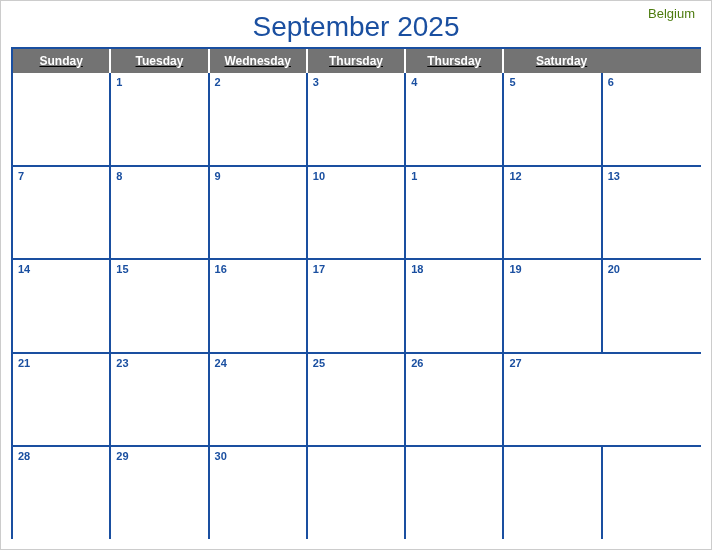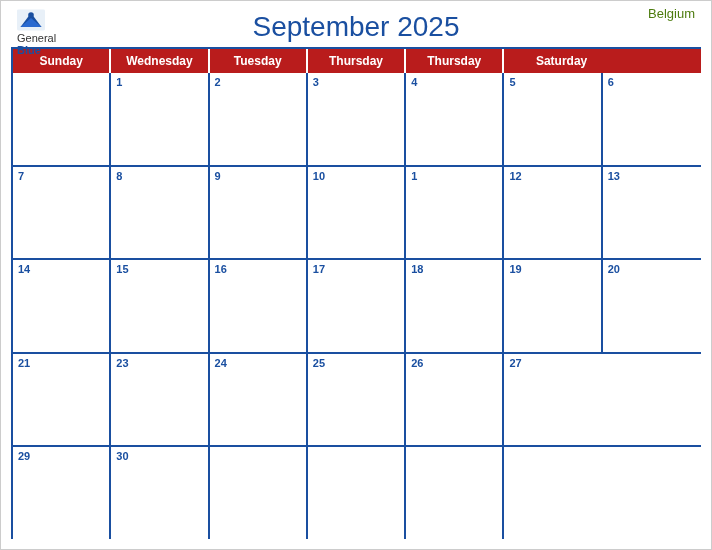--- a/index.html
+++ b/index.html
@@ -67,21 +67,22 @@
       flex: 1;
       display: flex;
       flex-direction: column;
       border-top: 2px solid #1a4fa0;
       border-left: 2px solid #1a4fa0;
       margin: 0 10px 10px 10px;
     }
     .day-headers {
       display: grid;
       grid-template-columns: repeat(7, 1fr);
-      background: #b91c1c;
+      background: #737373;
+      text-decoration: underline;
     }
     .day-header {
       color: #fff;
       text-align: center;
       padding: 5px 2px;
       font-size: 12px;
       font-weight: bold;
       border-right: 2px solid #fff;
     }
     .day-header:last-child {
@@ -120,39 +121,29 @@
     }
     .empty-cell {
       background: #fff;
     }
   </style>
 </head>
 <body>
 
 <div class="calendar-wrapper">
   <div class="calendar-header">
-    <div class="logo-area">
-      <svg class="logo-icon" viewBox="0 0 40 30" xmlns="http://www.w3.org/2000/svg">
-        <rect x="0" y="0" width="40" height="30" fill="#e8f0f8" rx="2"></rect>
-        <polygon points="5,25 20,5 35,25" fill="#1a4fa0"></polygon>
-        <polygon points="5,25 20,12 35,25" fill="#2a6ad0"></polygon>
-        <circle cx="20" cy="8" r="4" fill="#1a4fa0"></circle>
-      </svg>
-      <span class="logo-general">General</span>
-      <span class="logo-blue">Blue</span>
-    </div>
     <h1 class="calendar-title">September 2025</h1>
     <span class="country-label">Belgium</span>
   </div>
 
   <div class="calendar-grid">
     <div class="day-headers">
     <div class="day-header">Sunday</div>
+        <div class="day-header">Tuesday</div>
         <div class="day-header">Wednesday</div>
-        <div class="day-header">Tuesday</div>
         <div class="day-header">Thursday</div>
         <div class="day-header">Thursday</div>
         <div class="day-header">Saturday</div>
       </div>
     <div class="weeks-container">
     <div class="week-row">
           <div class="day-cell empty-cell"></div>
           <div class="day-cell">
             <span class="day-number">1</span>
           </div>
@@ -233,20 +224,23 @@
           </div>
           <div class="day-cell">
             <span class="day-number">26</span>
           </div>
           <div class="day-cell">
             <span class="day-number">27</span>
           </div>
         </div>
         <div class="week-row">
           <div class="day-cell">
+            <span class="day-number">28</span>
+          </div>
+          <div class="day-cell">
             <span class="day-number">29</span>
           </div>
           <div class="day-cell">
             <span class="day-number">30</span>
           </div>
           <div class="day-cell empty-cell"></div>
           <div class="day-cell empty-cell"></div>
           <div class="day-cell empty-cell"></div>
           <div class="day-cell empty-cell"></div>
         </div>

